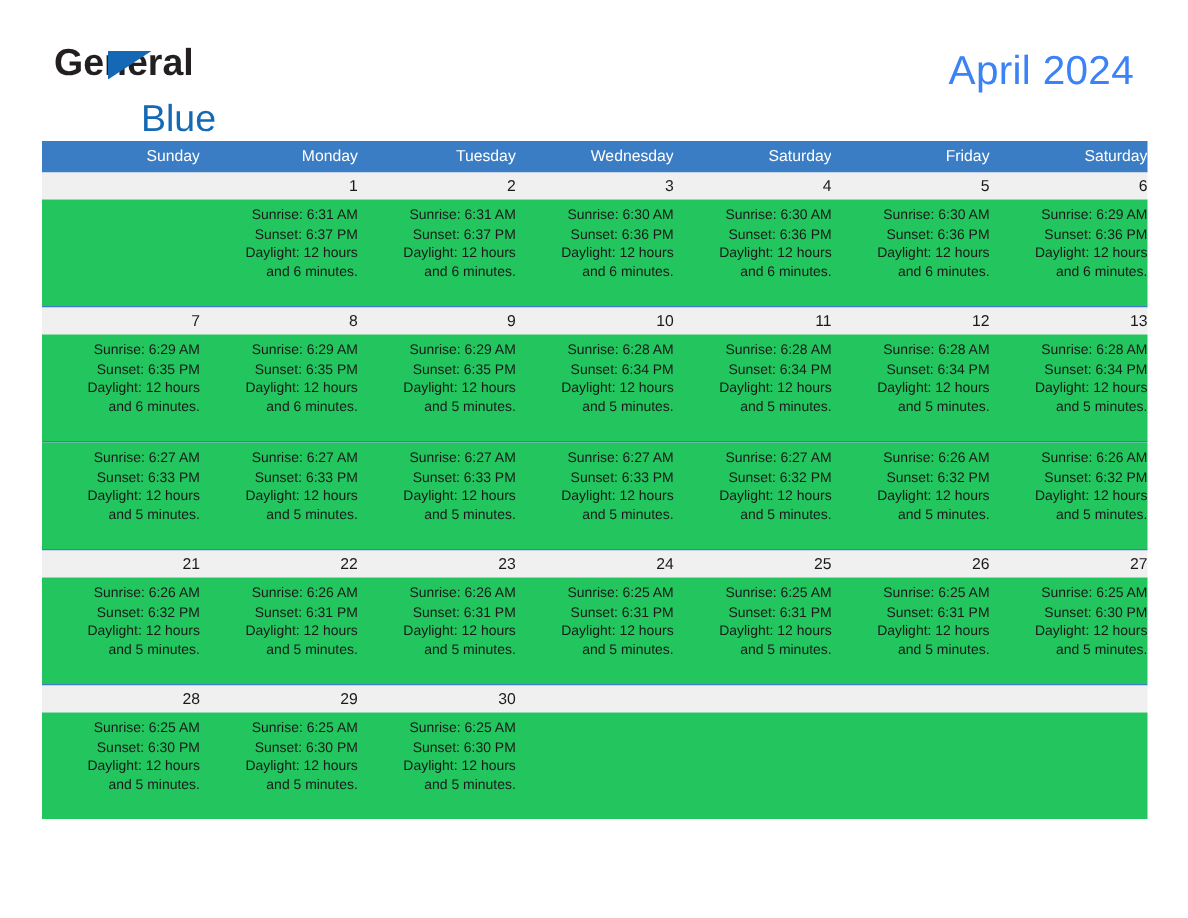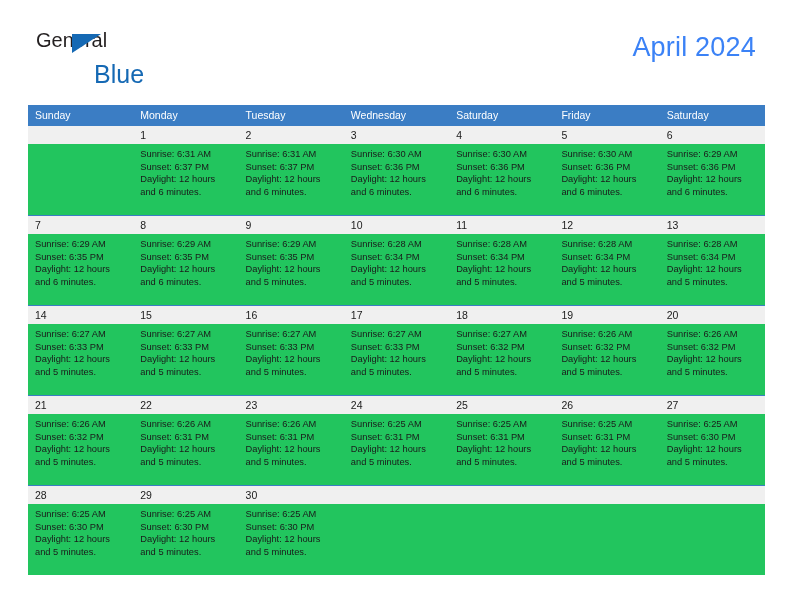--- a/index.html
+++ b/index.html
@@ -32,24 +32,24 @@
     justify-content: space-between;
   }
   .logo {
     display: block;
     line-height: 1;
     user-select: none;
   }
   .logo-row1 {
     position: relative;
     display: inline-block;
-    font-size: 20px;
+    font-size: 25px;
     letter-spacing: 0px;
     color: #231f20;
-    font-weight: 400;
+    font-weight: 700;
   }
   .logo-tri {
     position: absolute;
     left: 72px;
     top: 4px;
     width: 0; height: 0;
     border-left: 29px solid #1569b4;
     border-bottom: 19px solid transparent;
   }
   .logo-row2 {
@@ -77,22 +77,23 @@
     font-size: 14.5px;
     font-weight: 400;
     color: #2a2a2a;
     line-height: 1.1;
   }
 
   
   .calendar {
     position: absolute;
     left: 28px;
-    top: 105px;
+    top: 94px;
     width: 737px;
+    text-align: right;
   }
   .dow-row {
     display: flex;
     background: #3b7dc4;
     height: 21px;
   }
   .dow {
     flex: 1 1 0;
     min-width: 0;
     color: #ffffff;
@@ -328,43 +329,20 @@
               <div class="dinfo">
                 <div>Sunrise: 6:28 AM</div>
                 <div>Sunset: 6:34 PM</div>
                 <div>Daylight: 12 hours</div>
                 <div>and 5 minutes.</div>
               </div>
             </div>
           </div>
         </div>
         <div class="week">
-          <div class="week-dates">
-            <div class="dcell">
-              <div class="daynum">14</div>
-            </div>
-            <div class="dcell">
-              <div class="daynum">15</div>
-            </div>
-            <div class="dcell">
-              <div class="daynum">16</div>
-            </div>
-            <div class="dcell">
-              <div class="daynum">17</div>
-            </div>
-            <div class="dcell">
-              <div class="daynum">18</div>
-            </div>
-            <div class="dcell">
-              <div class="daynum">19</div>
-            </div>
-            <div class="dcell">
-              <div class="daynum">20</div>
-            </div>
-          </div>
           <div class="week-body">
             <div class="dcell">
               <div class="dinfo">
                 <div>Sunrise: 6:27 AM</div>
                 <div>Sunset: 6:33 PM</div>
                 <div>Daylight: 12 hours</div>
                 <div>and 5 minutes.</div>
               </div>
             </div>
             <div class="dcell">

